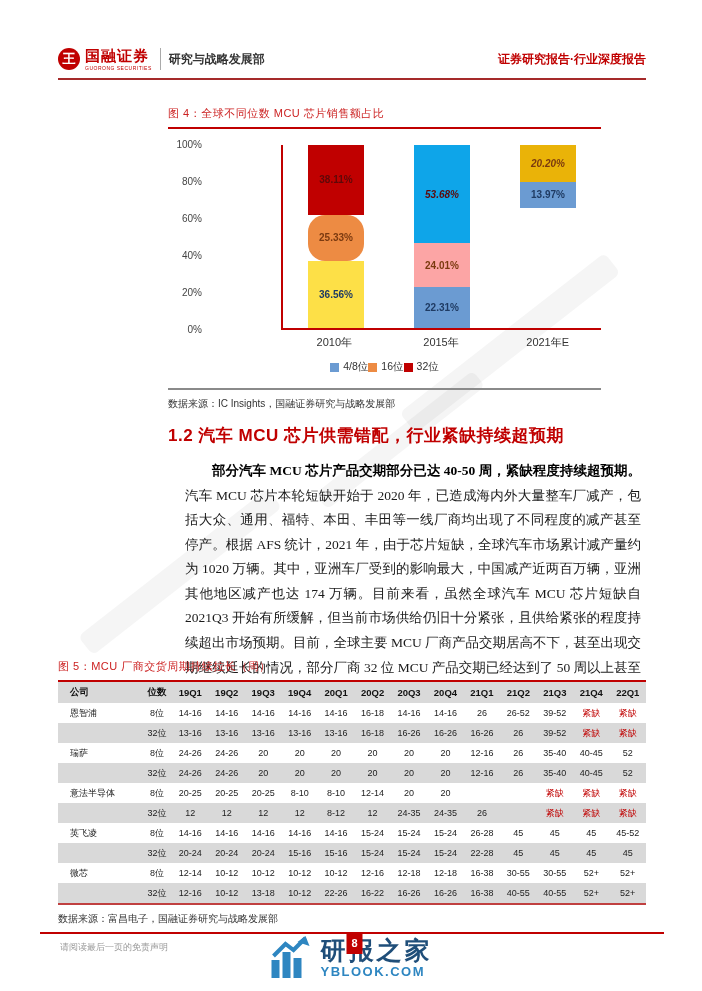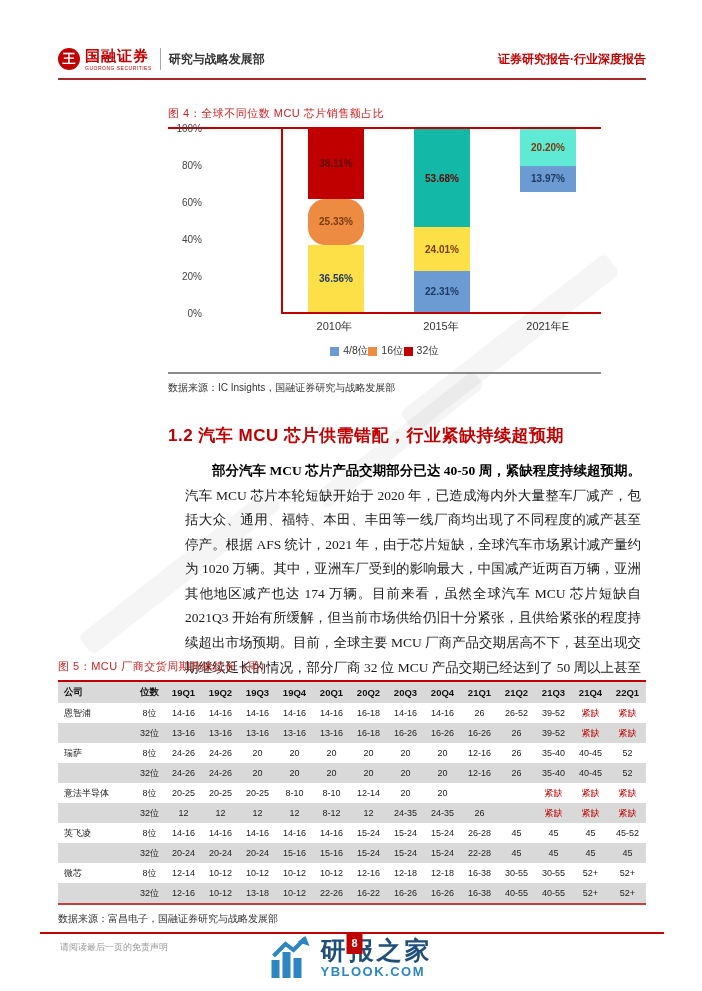--- a/index.html
+++ b/index.html
@@ -21,21 +21,21 @@
   .brand-divider { width:1px; height:22px; background:#aaa; margin:0 8px; }
   .dept { font-size:12px; font-weight:bold; color:#333; }
   .report-type { font-size:12px; font-weight:bold; color:#C00000; }
   .header-rule { position:absolute; left:58px; right:56px; top:78px; height:2px; background:#A52A2A; }
 
   
   .figure4 { position:absolute; left:168px; top:106px; width:433px; }
   .fig-caption { font-size:11px; color:#CC2222; padding-bottom:6px;
     border-bottom:2px solid #C00000; letter-spacing:0.5px; }
   .fig4-body { border-bottom:2px solid #8a8a8a; padding-bottom:14px; }
-  .chart { display:flex; margin-top:0;gap:43px; }
+  .chart { display:flex; margin-top:16px;gap:43px; }
   .yaxis { width:40px; height:185px; display:flex; flex-direction:column;
     justify-content:space-between; align-items:flex-end; padding-right:6px; }
   .ytick { font-size:10px; color:#444; line-height:0; }
   .plot-wrap { flex:1;padding-left:30px; }
   .plot { height:185px; display:flex; border-left:2px solid #C00000;
     border-bottom:2px solid #C00000; }
   .bar-col { flex:1; display:flex; justify-content:center; align-items:flex-end; }
   .bar-stack { width:56px; height:100%; display:flex; flex-direction:column; }
   .bar-seg { display:flex; align-items:center; justify-content:center;
     font-size:10px; font-weight:bold; overflow:hidden; }
@@ -54,21 +54,21 @@
   .section-para b { color:#000; }
 
   
   .figure5 { position:absolute; left:58px; top:659px; width:588px; }
   .fig5-table { width:100%; border-collapse:collapse; margin-top:0;
     font-size:9px; border-bottom:2px solid #C04040; }
   .fig5-table th { background:#D9D9D9; font-weight:bold; color:#111;
     padding:4px 1px; text-align:center; font-size:9.5px; }
   .fig5-table td { padding:3.5px 1px; text-align:center; color:#222; }
   .fig5-table tbody tr:nth-child(even) { background:#D9D9D9; }
-  .fig5-table td.company, .fig5-table th.company { text-align:left; padding-left:6px;
+  .fig5-table td.company, .fig5-table th.company { text-align:left; padding-left:12px;
     font-family:"Liberation Serif", serif; }
   .fig5-table td.shortage { color:#C00000; }
 
   
   .footer-rule { position:absolute; left:40px; right:38px; top:932px; height:2px; background:#C00000; }
   .footer-disclaimer { position:absolute; left:60px; top:941px; font-size:9px; color:#9a9a9a; }
   .footer-logo { position:absolute; left:50%; top:936px; transform:translateX(-50%);
     display:flex; align-items:center; gap:7px; }
   .logo-text-block { position:relative; }
   .logo-cn { font-size:25px; font-weight:bold; color:#1F4E79; letter-spacing:3px; line-height:1.1; }
@@ -124,28 +124,28 @@
           <div class="plot">
               <div class="bar-col">
                 <div class="bar-stack">
                   <div class="bar-seg" style="height: 38.11%; background: rgb(192, 0, 0); color: rgb(94, 8, 8);">38.11%</div>
                   <div class="bar-seg" style="height: 25.33%; background: rgb(237, 139, 67); color: rgb(123, 58, 16); border-radius: 17px;">25.33%</div>
                   <div class="bar-seg" style="height: 36.56%; background: #fde047; color: rgb(31, 59, 99);">36.56%</div>
                 </div>
               </div>
               <div class="bar-col">
                 <div class="bar-stack">
-                  <div class="bar-seg" style="height: 53.68%; background: #14b8a6; color: rgb(94, 8, 8);">53.68%</div>
-                  <div class="bar-seg" style="height: 24.01%; background: #fde047; color: rgb(123, 58, 16);">24.01%</div>
+                  <div class="bar-seg" style="height: 53.68%; background: #0ea5e9; color: rgb(94, 8, 8); font-style: italic;">53.68%</div>
+                  <div class="bar-seg" style="height: 24.01%; background: #fca5a5; color: rgb(123, 58, 16);">24.01%</div>
                   <div class="bar-seg" style="height: 22.31%; background: rgb(107, 155, 210); color: rgb(31, 59, 99);">22.31%</div>
                 </div>
               </div>
               <div class="bar-col">
                 <div class="bar-stack">
-                  <div class="bar-seg" style="height: 20.2%; background: #5eead4; color: rgb(123, 58, 16);">20.20%</div>
+                  <div class="bar-seg" style="height: 20.2%; background: #eab308; color: rgb(123, 58, 16); font-style: italic;">20.20%</div>
                   <div class="bar-seg" style="height: 13.97%; background: rgb(107, 155, 210); color: rgb(31, 59, 99);">13.97%</div>
                 </div>
               </div>
             </div>
           <div class="x-labels">
               <div class="x-label">2010年</div>
               <div class="x-label">2015年</div>
               <div class="x-label">2021年E</div>
             </div>
         </div>

